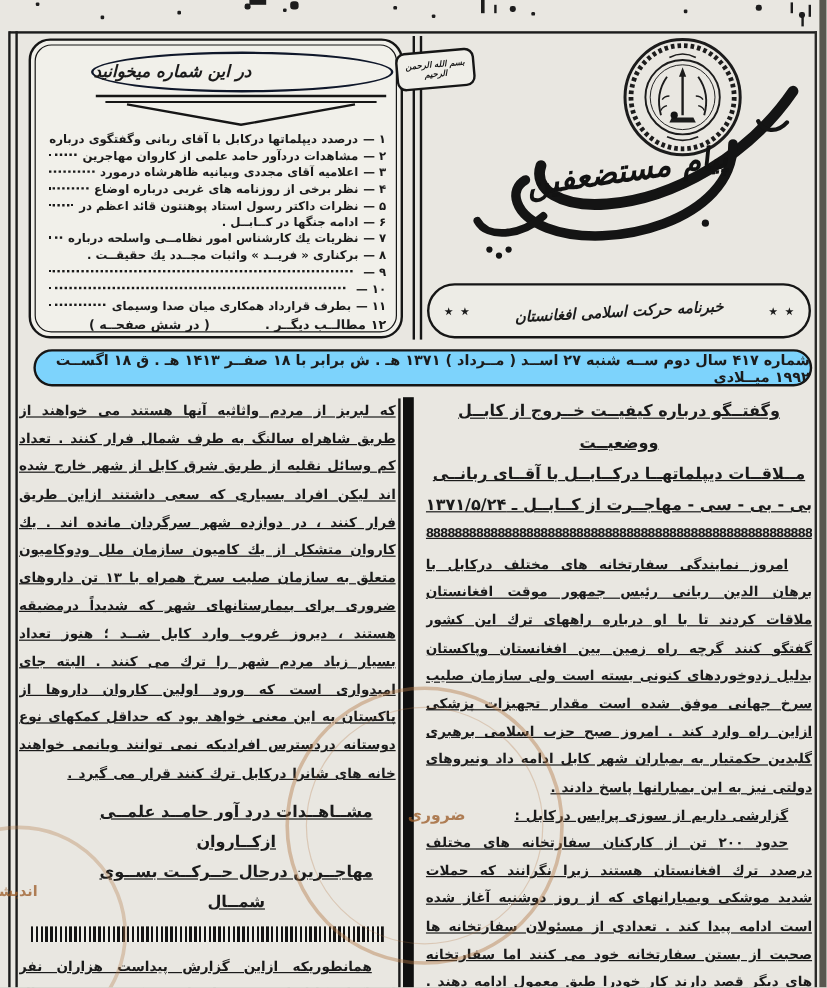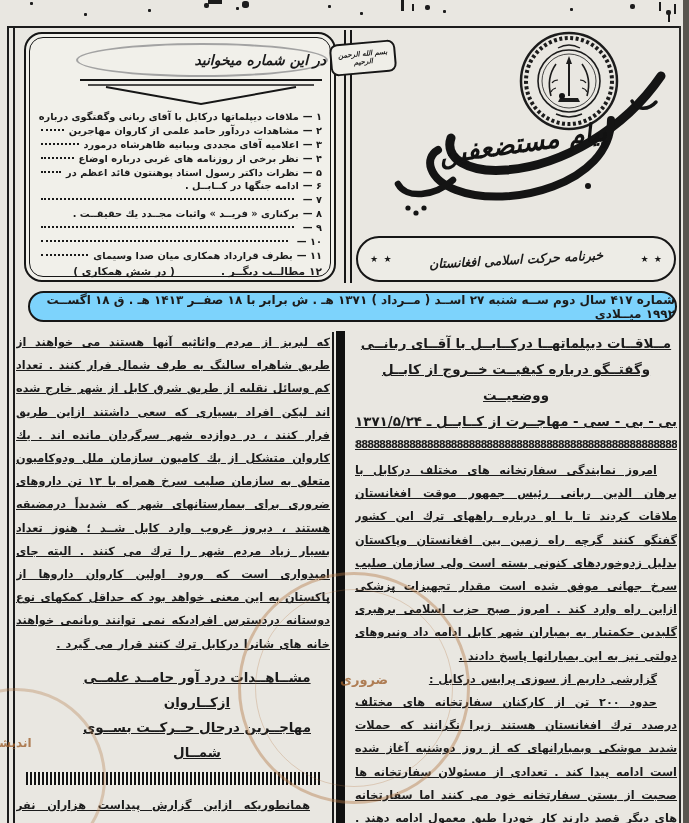--- a/index.html
+++ b/index.html
@@ -27,22 +27,22 @@
       540px 6px 0 0 #1d1d1d, 601px 3px 0 1px #1d1d1d, 118px 7px 0 0 #1d1d1d,
       54px 11px 0 0 #1d1d1d, 637px 9px 0 1px #1d1d1d, 330px 10px 0 0 #1d1d1d; }
   .tick { background:#1c1c1c; }
 
   
   .toc-box { left:24px; top:32px; width:312px; height:250px;
     border:2.5px solid #161616; border-radius:18px; background:#f1f0ea; }
   .toc-box::after { content:""; position:absolute; inset:3px;
     border:1.2px solid #161616; border-radius:14px; pointer-events:none; }
   .toc-oval { position:absolute; left:50px; top:9px; width:252px; height:34px;
-    border:2px solid #a3a3a3; border-radius:50%;
-    display:flex; align-items:center; justify-content:flex-start;
+    border:2px solid #0f172a; border-radius:50%;
+    display:flex; align-items:center; justify-content:flex-end;
     font-size:14px; font-weight:bold; font-style:italic; background:#f1f0ea; z-index:2; }
   .toc-arrow { position:absolute; left:46px; top:42px; width:258px; height:32px; }
   .toc-list { position:absolute; left:10px; right:12px; top:76px; bottom:6px; }
   .toc-item { display:flex; align-items:baseline; height:13.9px; line-height:13.9px;
     font-size:9.8px; font-weight:bold; white-space:nowrap; overflow:hidden; }
   .toc-num  { flex:0 0 auto; margin-left:4px; }
   .toc-leader { flex:1 1 0; min-width:0; border-bottom:2px dotted #191919;
     margin:0 5px; transform:translateY(-3px); }
   .toc-item.last { height:17px; line-height:17px; font-size:10.6px; }
   .toc-note { margin-right:46px; font-weight:bold; }
@@ -122,21 +122,21 @@
       <span>در این شماره میخوانید</span>
     </div>
     <svg class="toc-arrow" viewBox="0 0 258 32">
       <line x1="8" y1="4" x2="250" y2="4" stroke="#161616" stroke-width="2"></line>
       <line x1="16" y1="9" x2="242" y2="9" stroke="#161616" stroke-width="1.5"></line>
       <polyline points="34,11 129,28 224,11" fill="none" stroke="#161616" stroke-width="2"></polyline>
     </svg>
     <div class="toc-list">
       <div class="toc-item">
           <span class="toc-num">۱ —</span>
-          <span>ملاقات دیپلماتها درکابل با آقای ربانی وگفتگوی درباره</span>
+          <span>درصدد دیپلماتها درکابل با آقای ربانی وگفتگوی درباره</span>
           <span class="toc-leader"></span>
         </div>
       <div class="toc-item">
           <span class="toc-num">۲ —</span>
           <span>مشاهدات دردآور حامد علمی از کاروان مهاجرین</span>
           <span class="toc-leader"></span>
         </div>
       <div class="toc-item">
           <span class="toc-num">۳ —</span>
           <span>اعلامیه آقای مجددی وبیانیه ظاهرشاه درمورد</span>
@@ -151,20 +151,21 @@
           <span class="toc-num">۵ —</span>
           <span>نظرات داکتر رسول استاد پوهنتون قائد اعظم در</span>
           <span class="toc-leader"></span>
         </div>
       <div class="toc-item">
           <span class="toc-num">۶ —</span>
           <span>ادامه جنگها در کــابــل .</span>
         </div>
       <div class="toc-item">
           <span class="toc-num">۷ —</span>
+          <span>نظریات یك کارشناس امور نظامــی واسلحه درباره</span>
           <span class="toc-leader"></span>
         </div>
       <div class="toc-item">
           <span class="toc-num">۸ —</span>
           <span>برکناری « فریــد » واثبات مجــدد یك حقیقــت .</span>
         </div>
       <div class="toc-item">
           <span class="toc-num">۹ —</span>
           <span class="toc-leader"></span>
         </div>
@@ -173,21 +174,21 @@
           <span class="toc-leader"></span>
         </div>
       <div class="toc-item">
           <span class="toc-num">۱۱ —</span>
           <span>بطرف قرارداد همکاری میان صدا وسیمای</span>
           <span class="toc-leader"></span>
         </div>
       <div class="toc-item last">
           <span class="toc-num">۱۲</span>
           <span>مطالــب دیگــر .</span>
-          <span class="toc-note">( در شش همکاری )</span>
+          <span class="toc-note">( در شش صفحــه )</span>
         </div>
     </div>
   </div>
 
   <div class="abs hdr-l1"></div>
   <div class="abs hdr-l2"></div>
 
   <div class="abs bismillah">
     <span>بسم الله الرحمن الرحیم</span>
   </div>
@@ -227,22 +228,22 @@
 
   <div class="abs dateline">
     <span>شماره ۴۱۷ سال دوم ســه شنبه ۲۷ اســد ( مــرداد ) ۱۳۷۱ هـ . ش برابر با ۱۸ صفــر ۱۴۱۳ هـ . ق ۱۸ اگســت ۱۹۹۲ میــلادی</span>
   </div>
 
   <div class="abs div-thin"></div>
   <div class="abs div-thick"></div>
 
   <div class="abs col col-right">
     <div class="rc-head">
+      <div>وگفتــگو درباره کیفیــت خــروج از کابــل ووضعیــت</div>
       <div>مــلاقــات دیپلماتهــا درکــابــل با آقــای ربانــی</div>
-      <div>وگفتــگو درباره کیفیــت خــروج از کابــل ووضعیــت</div>
       <div>بی - بی - سی - مهاجــرت از کــابــل ـ ۱۳۷۱/۵/۲۴</div>
     </div>
     <div class="ornament">88888888888888888888888888888888888888888888888888888888888888</div>
     <p class="para ind">امروز نمایندگی سفارتخانه های مختلف درکابل با برهان الدین ربانی رئیس جمهور موقت افغانستان ملاقات کردند تا با او درباره راههای ترك این کشور گفتگو کنند گرچه راه زمین بین افغانستان وپاکستان بدلیل زدوخوردهای کنونی بسته است ولی سازمان صلیب سرخ جهانی موفق شده است مقدار تجهیزات پزشکی ازاین راه وارد کند . امروز صبح حزب اسلامی برهبری گلبدین حکمتیار به بمباران شهر کابل ادامه داد ونیروهای دولتی نیز به این بمبارانها پاسخ دادند .</p>
     <p class="para ind">گزارشی داریم از سوزی پرایس درکابل :</p>
     <p class="para ind">حدود ۲۰۰ تن از کارکنان سفارتخانه های مختلف درصدد ترك افغانستان هستند زیرا نگرانند که حملات شدید موشکی وبمبارانهای که از روز دوشنبه آغاز شده است ادامه پیدا کند . تعدادی از مسئولان سفارتخانه ها صحبت از بستن سفارتخانه خود می کنند اما سفارتخانه های دیگر قصد دارند کار خودرا طبق معمول ادامه دهند . آقای ربانی رئیس جمهور افغانستان به دیپلوماتها هشدار داد که سفارتخانه ها می توانند هدف حمله قرار گیرند . دونفــر</p>
   </div>
 
   <div class="abs col col-left">
     <p class="para">که لبریز از مردم واثاثیه آنها هستند می خواهند از طریق شاهراه سالنگ به طرف شمال فرار کنند . تعداد کم وسائل نقلیه از طریق شرق کابل از شهر خارج شده اند لیکن افراد بسیاری که سعی داشتند ازاین طریق فرار کنند ، در دوازده شهر سرگردان مانده اند . یك کاروان متشکل از یك کامیون سازمان ملل ودوکامیون متعلق به سازمان صلیب سرخ همراه با ۱۳ تن داروهای ضروری برای بیمارستانهای شهر که شدیداً درمضیقه هستند ، دیروز غروب وارد کابل شــد ؛ هنوز تعداد بسیار زیاد مردم شهر را ترك می کنند . البته جای امیدواری است که ورود اولین کاروان داروها از پاکستان به این معنی خواهد بود که حداقل کمکهای نوع دوستانه دردسترس افرادیکه نمی توانند ویانمی خواهند خانه های شانرا درکابل ترك کنند قرار می گیرد .</p>

